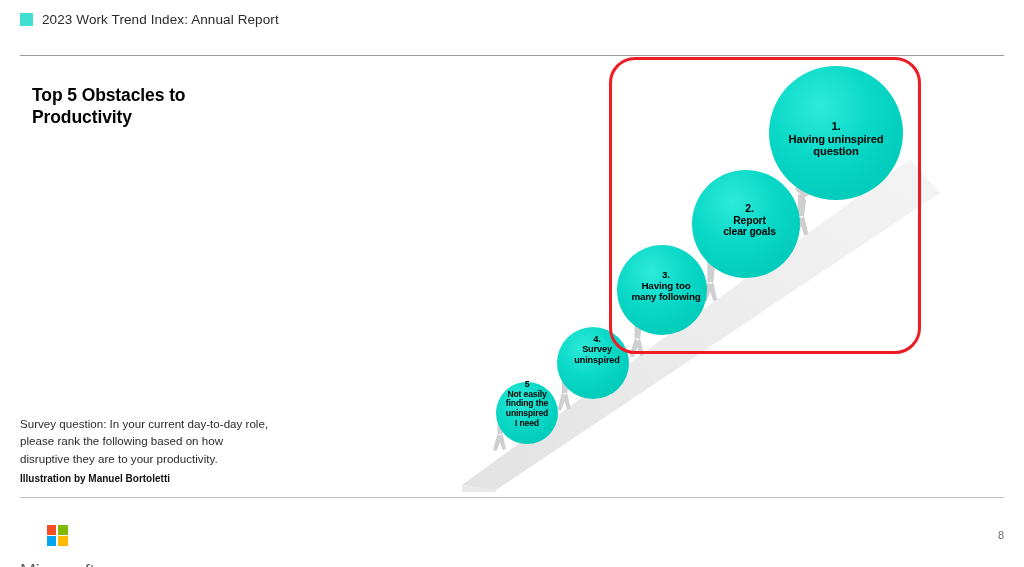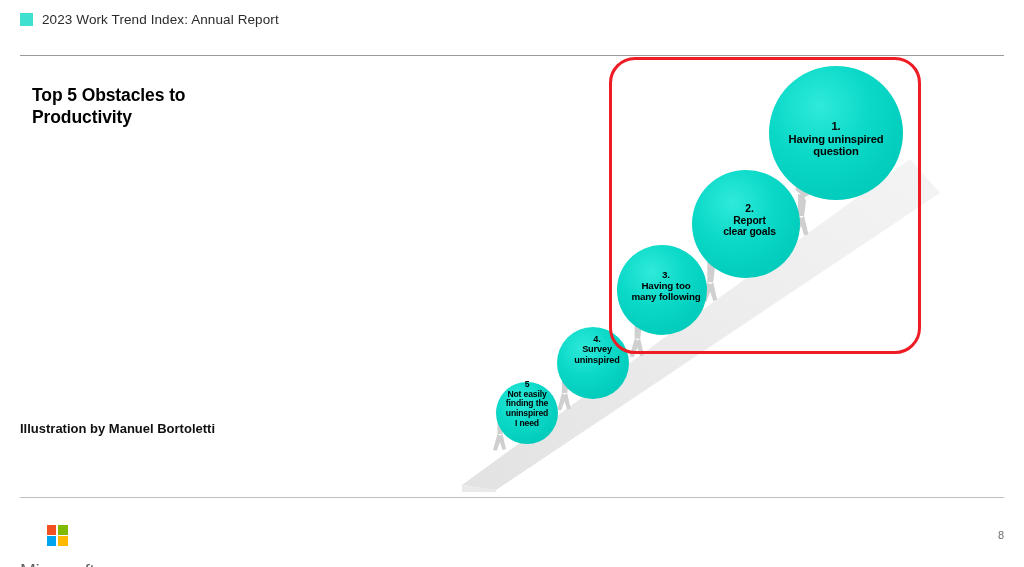--- a/index.html
+++ b/index.html
@@ -79,21 +79,21 @@
     top: 415px;
     width: 252px;
   }
   .survey-question {
     font-size: 11.6px;
     color: #2b2b2b;
     line-height: 1.5;
     margin: 0;
   }
   .illustration-credit {
-    font-size: 13px;
+    font-size: 10px;
     font-weight: bold;
     color: #111111;
     margin: 5px 0 16px 0;
     line-height: 1.4;
   }
 
   
   .illus {
     position: absolute;
     left: 440px;
@@ -188,20 +188,21 @@
     <span class="header-swatch"></span>
     <span class="header-title">2023 Work Trend Index: Annual Report</span>
   </div>
   <div class="header-rule"></div>
 
   <div class="left-col">
     <h1 class="headline">Top 5 Obstacles to Productivity</h1>
   </div>
 
   <div class="survey-block">
+    <p class="survey-question">Survey question: In your current day-to-day role, please rank the following based on how disruptive they are to your productivity.</p>
     <p class="illustration-credit">Illustration by Manuel Bortoletti</p>
   </div>
 
   <div class="illus">
     <svg width="584" height="445" viewBox="0 0 584 445" xmlns="http://www.w3.org/2000/svg" aria-hidden="true">
       <defs>
         <radialGradient id="bubbleGrad" cx="38%" cy="30%" r="78%">
           <stop offset="0%" stop-color="#2FEADA"></stop>
           <stop offset="48%" stop-color="#0BD9C8"></stop>
           <stop offset="100%" stop-color="#00C9B8"></stop>

